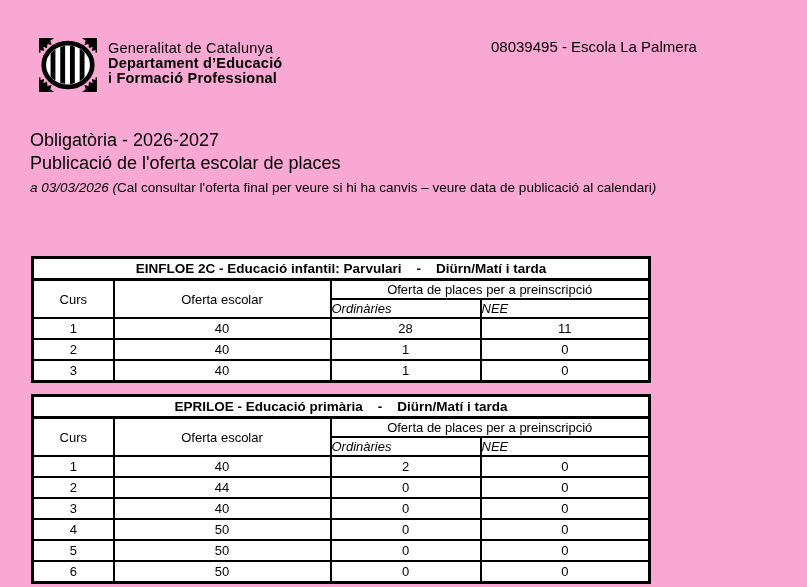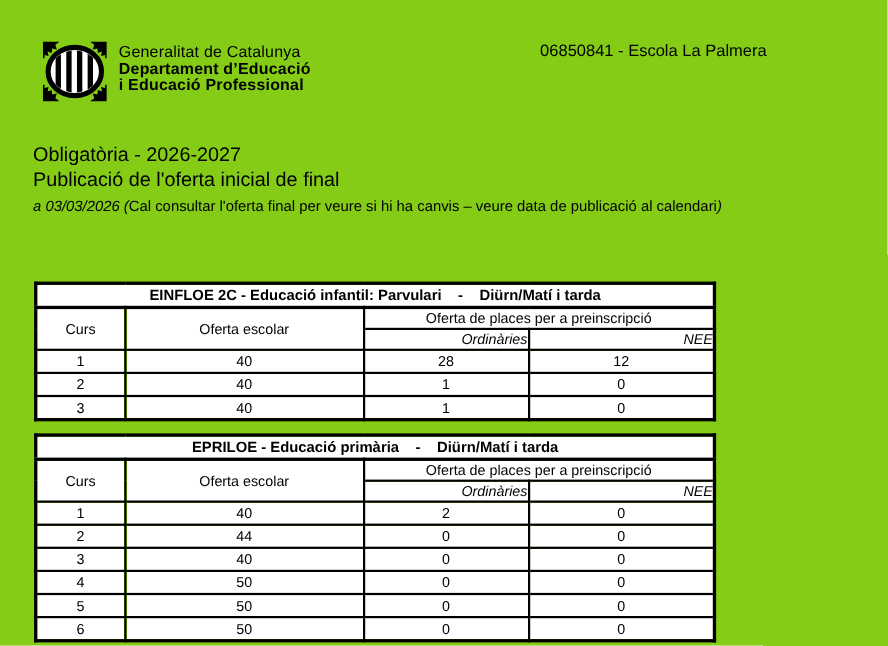--- a/index.html
+++ b/index.html
@@ -1,17 +1,17 @@
 <!DOCTYPE html>
 <html><head>
 <meta charset="utf-8">
 <style>
   html,body { margin:0; padding:0; background:#ffffff; }
   .page {
-    position:relative; width:807px; height:587px; background:#84cc16;
+    position:relative; width:807px; height:587px; background:#f9a8d4;
     font-family:"Liberation Sans", sans-serif; color:#000;
     overflow:hidden;
   }
   
   .brand { position:absolute; left:38px; top:37px; display:flex; align-items:flex-start; }
   .brand-logo { width:60px; height:56px; flex:0 0 auto; }
   .brand-text { margin-left:10px; padding-top:4px; }
   .brand-line1 { font-size:14.5px; line-height:15px; letter-spacing:0.2px; }
   .brand-line2, .brand-line3 { font-size:14.5px; line-height:15px; font-weight:bold; letter-spacing:0.2px; }
   
@@ -26,21 +26,21 @@
   table.offer.t1 { top:256px; }
   table.offer.t2 { top:394px; }
   table.offer td, table.offer th {
     border:2px solid #000; padding:0; font-size:13px; font-weight:normal;
     overflow:hidden; background:#fff;
   }
   table.offer { border:3px solid #000; }
   tr.title-row td { height:19px; font-weight:bold; font-size:13.5px; text-align:center; white-space:pre; border-bottom:3px solid #000; }
   th.h-curs, th.h-oferta { font-weight:bold; text-align:center; }
   th.h-pre { height:17px; font-weight:bold; text-align:center; border-bottom:1.5px solid #000; }
-  th.h-sub { height:17px; font-style:italic; text-align:right; }
+  th.h-sub { height:17px; font-style:italic; text-align:left; }
   td.sep-l, th.sep-l { border-left:3px solid #000; }
   tr.data-row td { height:19px; }
   td.c-curs { text-align:center; }
   td.c-num { text-align:center; padding-right:8px; }
 </style>
 </head>
 <body>
 
 <div class="page">
 
@@ -62,31 +62,31 @@
       <g clip-path="url(#innerEllipse)" fill="#000">
         <rect x="13.3" y="6" width="5.2" height="48"></rect>
         <rect x="23.7" y="6" width="5.2" height="48"></rect>
         <rect x="34.1" y="6" width="5.2" height="48"></rect>
         <rect x="44.5" y="6" width="5.2" height="48"></rect>
       </g>
     </svg>
     <div class="brand-text">
       <div class="brand-line1">Generalitat de Catalunya</div>
       <div class="brand-line2">Departament d’Educació</div>
-      <div class="brand-line3">i Educació Professional</div>
+      <div class="brand-line3">i Formació Professional</div>
     </div>
   </div>
 
   <div class="school">
-    <div>06850841 - Escola La Palmera</div>
+    <div>08039495 - Escola La Palmera</div>
   </div>
 
   <div class="doc-titles">
     <div class="doc-title">Obligatòria - 2026-2027</div>
-    <div class="doc-title">Publicació de l'oferta inicial de final</div>
+    <div class="doc-title">Publicació de l'oferta escolar de places</div>
   </div>
 
   <div class="note"><span class="it">a 03/03/2026 (</span><span>Cal consultar l'oferta final per veure si hi ha canvis – veure data de publicació al calendari</span><span class="it">)</span></div>
 
   <table class="offer t1">
     <colgroup>
         <col style="width:81px">
         <col style="width:217px">
         <col style="width:150px">
         <col style="width:169px">
@@ -101,21 +101,21 @@
         <th class="h-pre sep-l" colspan="2">Oferta de places per a preinscripció</th>
       </tr>
       <tr>
         <th class="h-sub sep-l">Ordinàries</th>
         <th class="h-sub">NEE</th>
       </tr>
       <tr class="data-row">
         <td class="c-curs">1</td>
         <td class="c-num">40</td>
         <td class="c-num sep-l">28</td>
-        <td class="c-num">12</td>
+        <td class="c-num">11</td>
       </tr>
       <tr class="data-row">
         <td class="c-curs">2</td>
         <td class="c-num">40</td>
         <td class="c-num sep-l">1</td>
         <td class="c-num">0</td>
       </tr>
       <tr class="data-row">
         <td class="c-curs">3</td>
         <td class="c-num">40</td>

